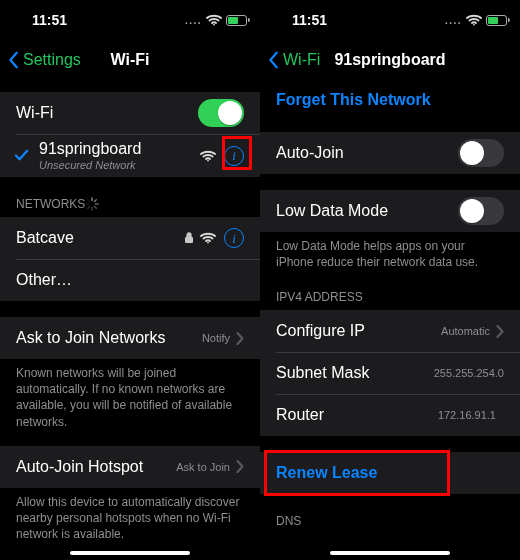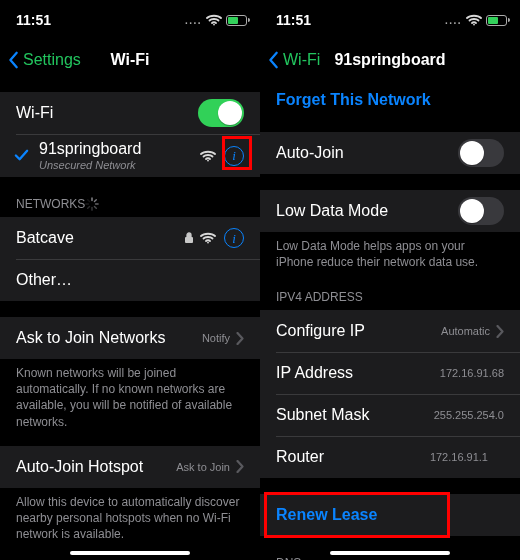--- a/index.html
+++ b/index.html
@@ -1,18 +1,18 @@
 <!DOCTYPE html>
 <html><head>
 <meta charset="utf-8">
 <style>
   * { box-sizing: border-box; margin: 0; padding: 0; font-family: -apple-system, "Helvetica Neue", sans-serif; -webkit-font-smoothing: antialiased; }
   body { background: #000; width: 520px; height: 560px; overflow: hidden; display: flex; }
   .phone { width: 260px; height: 560px; background: #000; color: #fff; position: relative; overflow: hidden; }
-  .status-bar { height: 40px; display: flex; align-items: center; padding: 0 10px 0 16px; font-weight: 600; font-size: 14px; gap: 20px; }
+  .status-bar { height: 40px; display: flex; align-items: center; padding: 0 10px 0 32px; font-weight: 600; font-size: 14px; gap: 20px; }
   .status-bar .time { flex: 1; }
   .status-bar .icons { display: flex; align-items: center; gap: 4px; font-size: 11px; }
   .notch { position: absolute; top: 0; left: 50%; transform: translateX(-50%); width: 110px; height: 22px; background: #000; border-radius: 0 0 14px 14px; }
   .battery { display: inline-flex; align-items: center; }
   .battery-body { width: 21px; height: 11px; border: 1px solid #aaa; border-radius: 3px; position: relative; }
   .battery-fill { position: absolute; left: 1px; top: 1px; bottom: 1px; width: 55%; background: #33d15b; border-radius: 1px; }
   .battery-tip { width: 2px; height: 4px; background: #aaa; border-radius: 0 2px 2px 0; margin-left: 1px; }
 
   .nav { display: flex; align-items: center; height: 40px; position: relative; padding: 0 8px; }
   .nav .back { color: #22c55e; display: flex; align-items: center; font-size: 16px; cursor: pointer; }
@@ -235,30 +235,26 @@
     <div class="group">
       <div class="group-header">IPV4 ADDRESS</div>
       <div class="row">
         <span class="label">Configure IP</span>
         <span class="detail">Automatic</span>
         <svg class="chev" viewBox="0 0 8 13">
             <path d="M1.5 1 L6.5 6.5 L1.5 12"></path>
           </svg>
       </div>
       <div class="row">
-        <span class="label">IP Address</span>
-        <span class="detail" style="margin-right:0">172.16.91.68</span>
-      </div>
-      <div class="row">
         <span class="label">Subnet Mask</span>
         <span class="detail" style="margin-right:0">255.255.254.0</span>
       </div>
       <div class="row">
         <span class="label">Router</span>
-        <span class="detail" style="margin-right:16px">172.16.91.1</span>
+        <span class="detail" style="margin-right:8px">172.16.91.1</span>
       </div>
     </div>
 
     <div class="group" style="position:relative">
       <div class="row link">
         <span>Renew Lease</span>
       </div>
       <div class="highlight" style="left:4px; right:70px; top:-2px; height:46px;"></div>
     </div>
 

